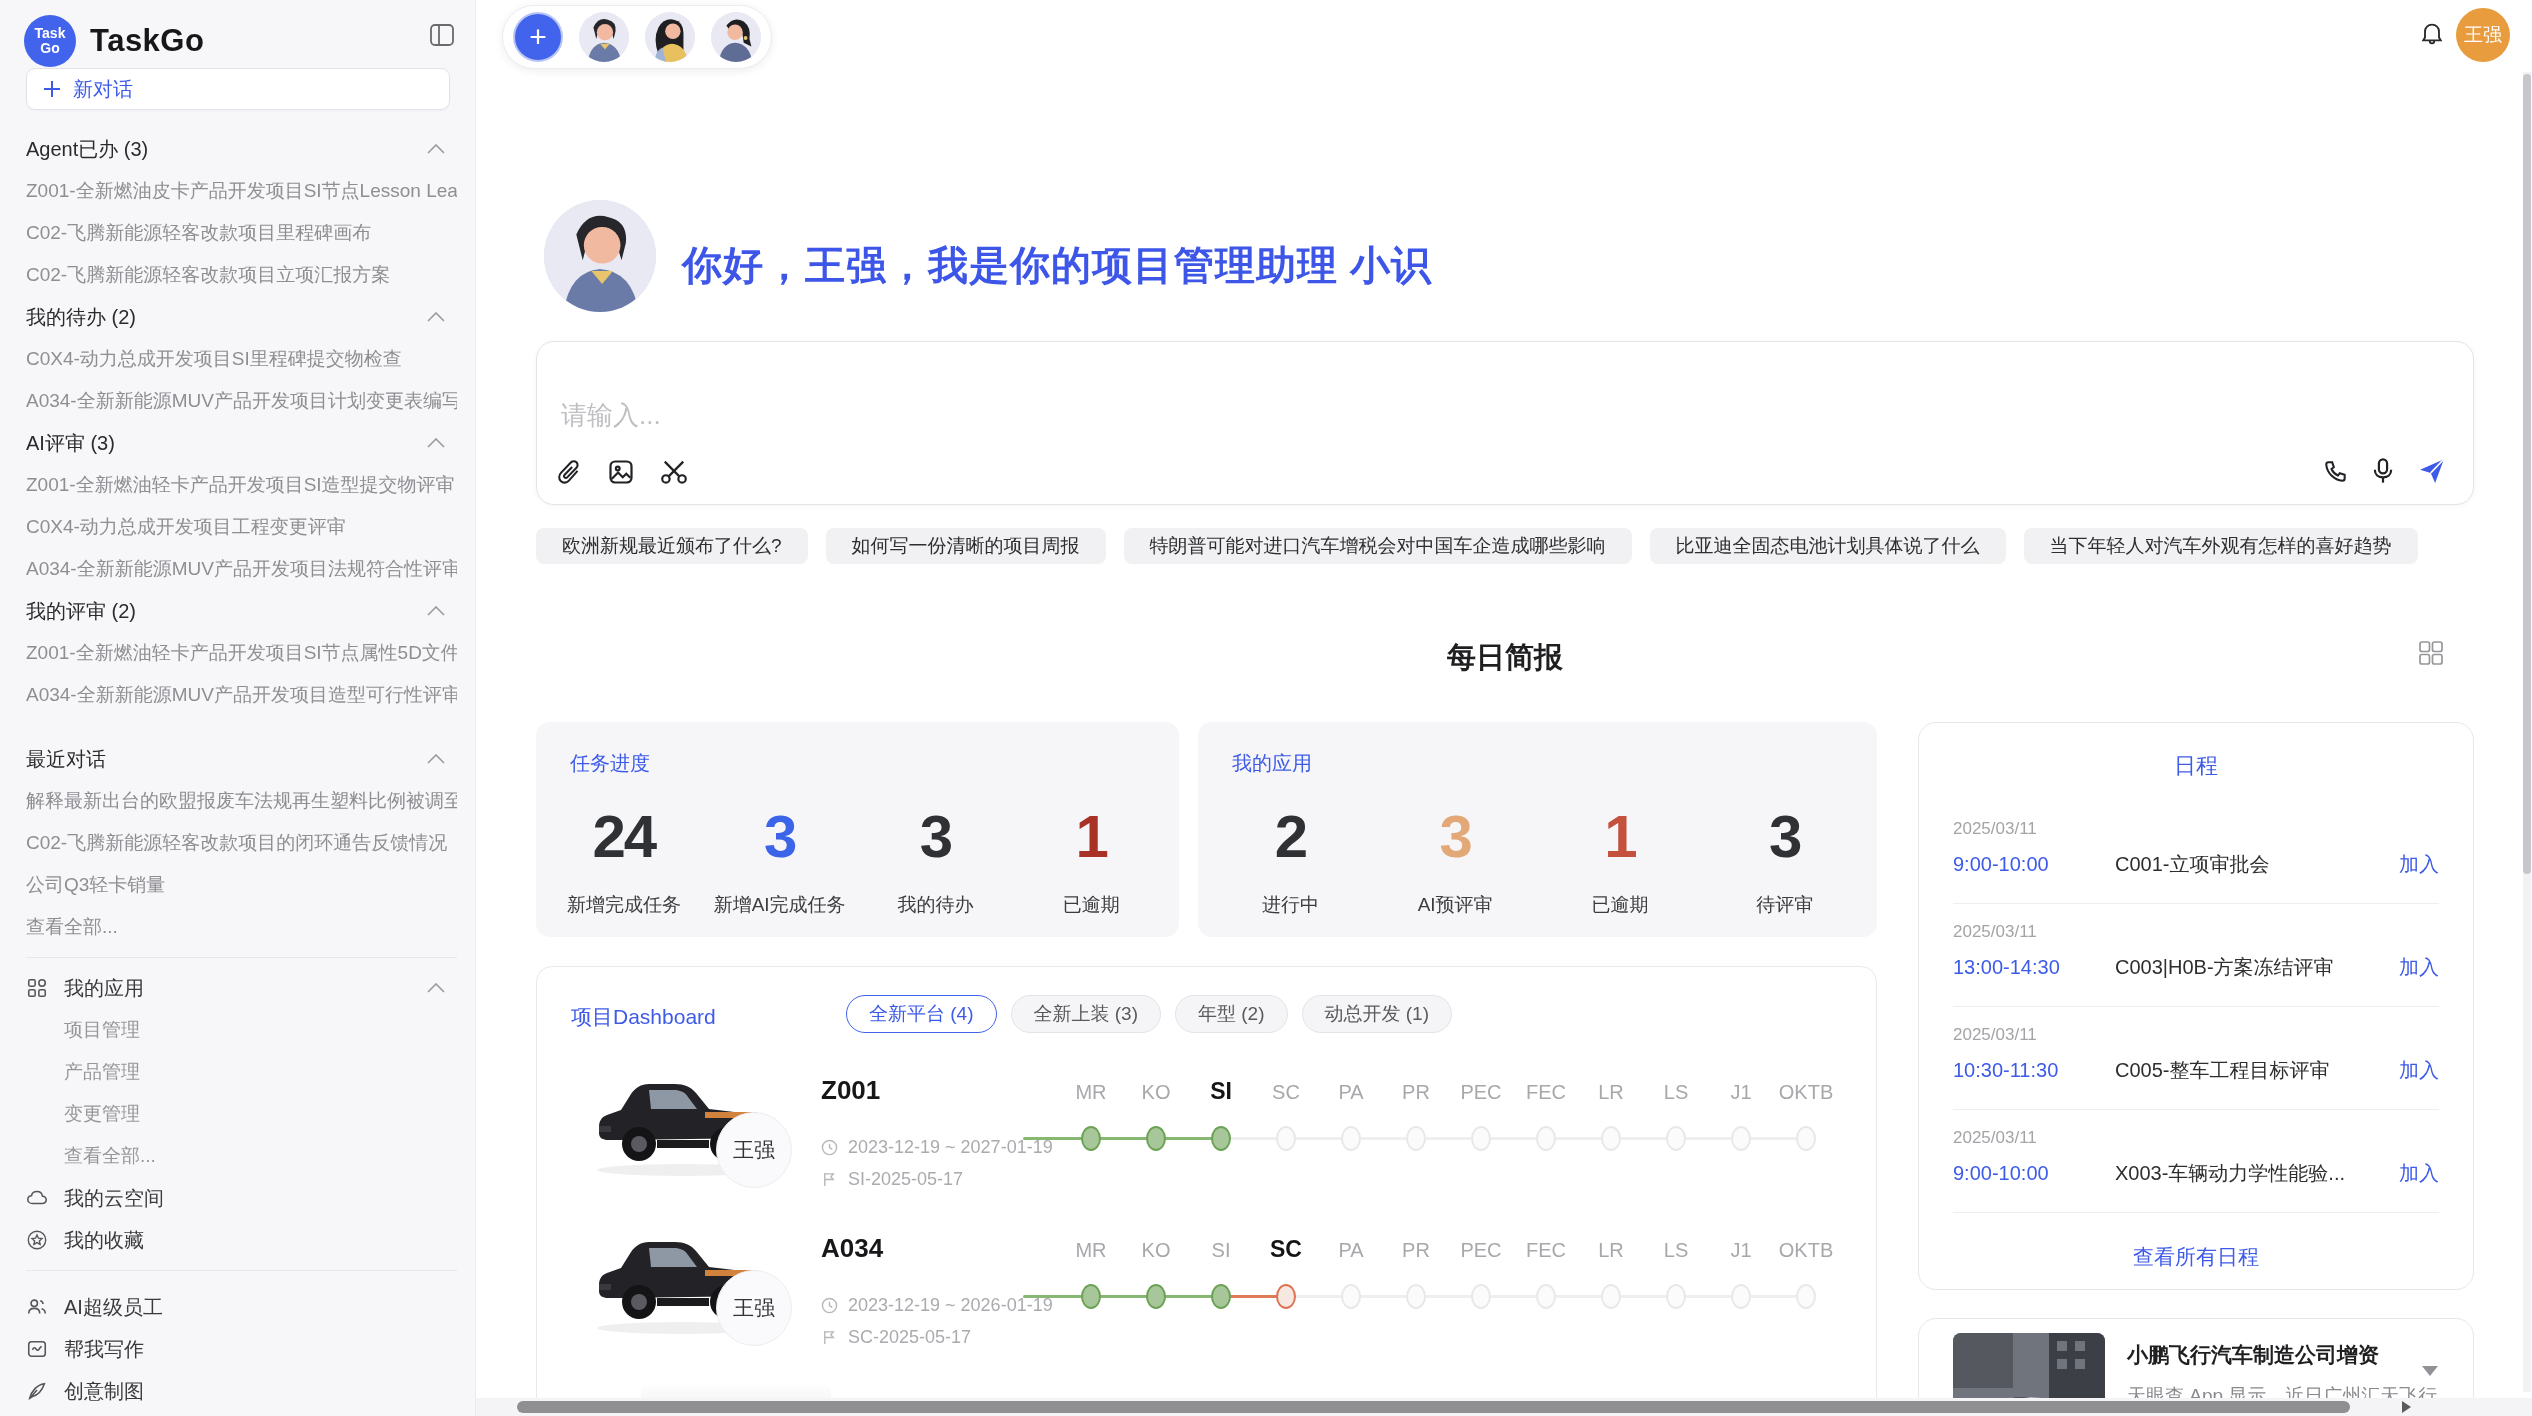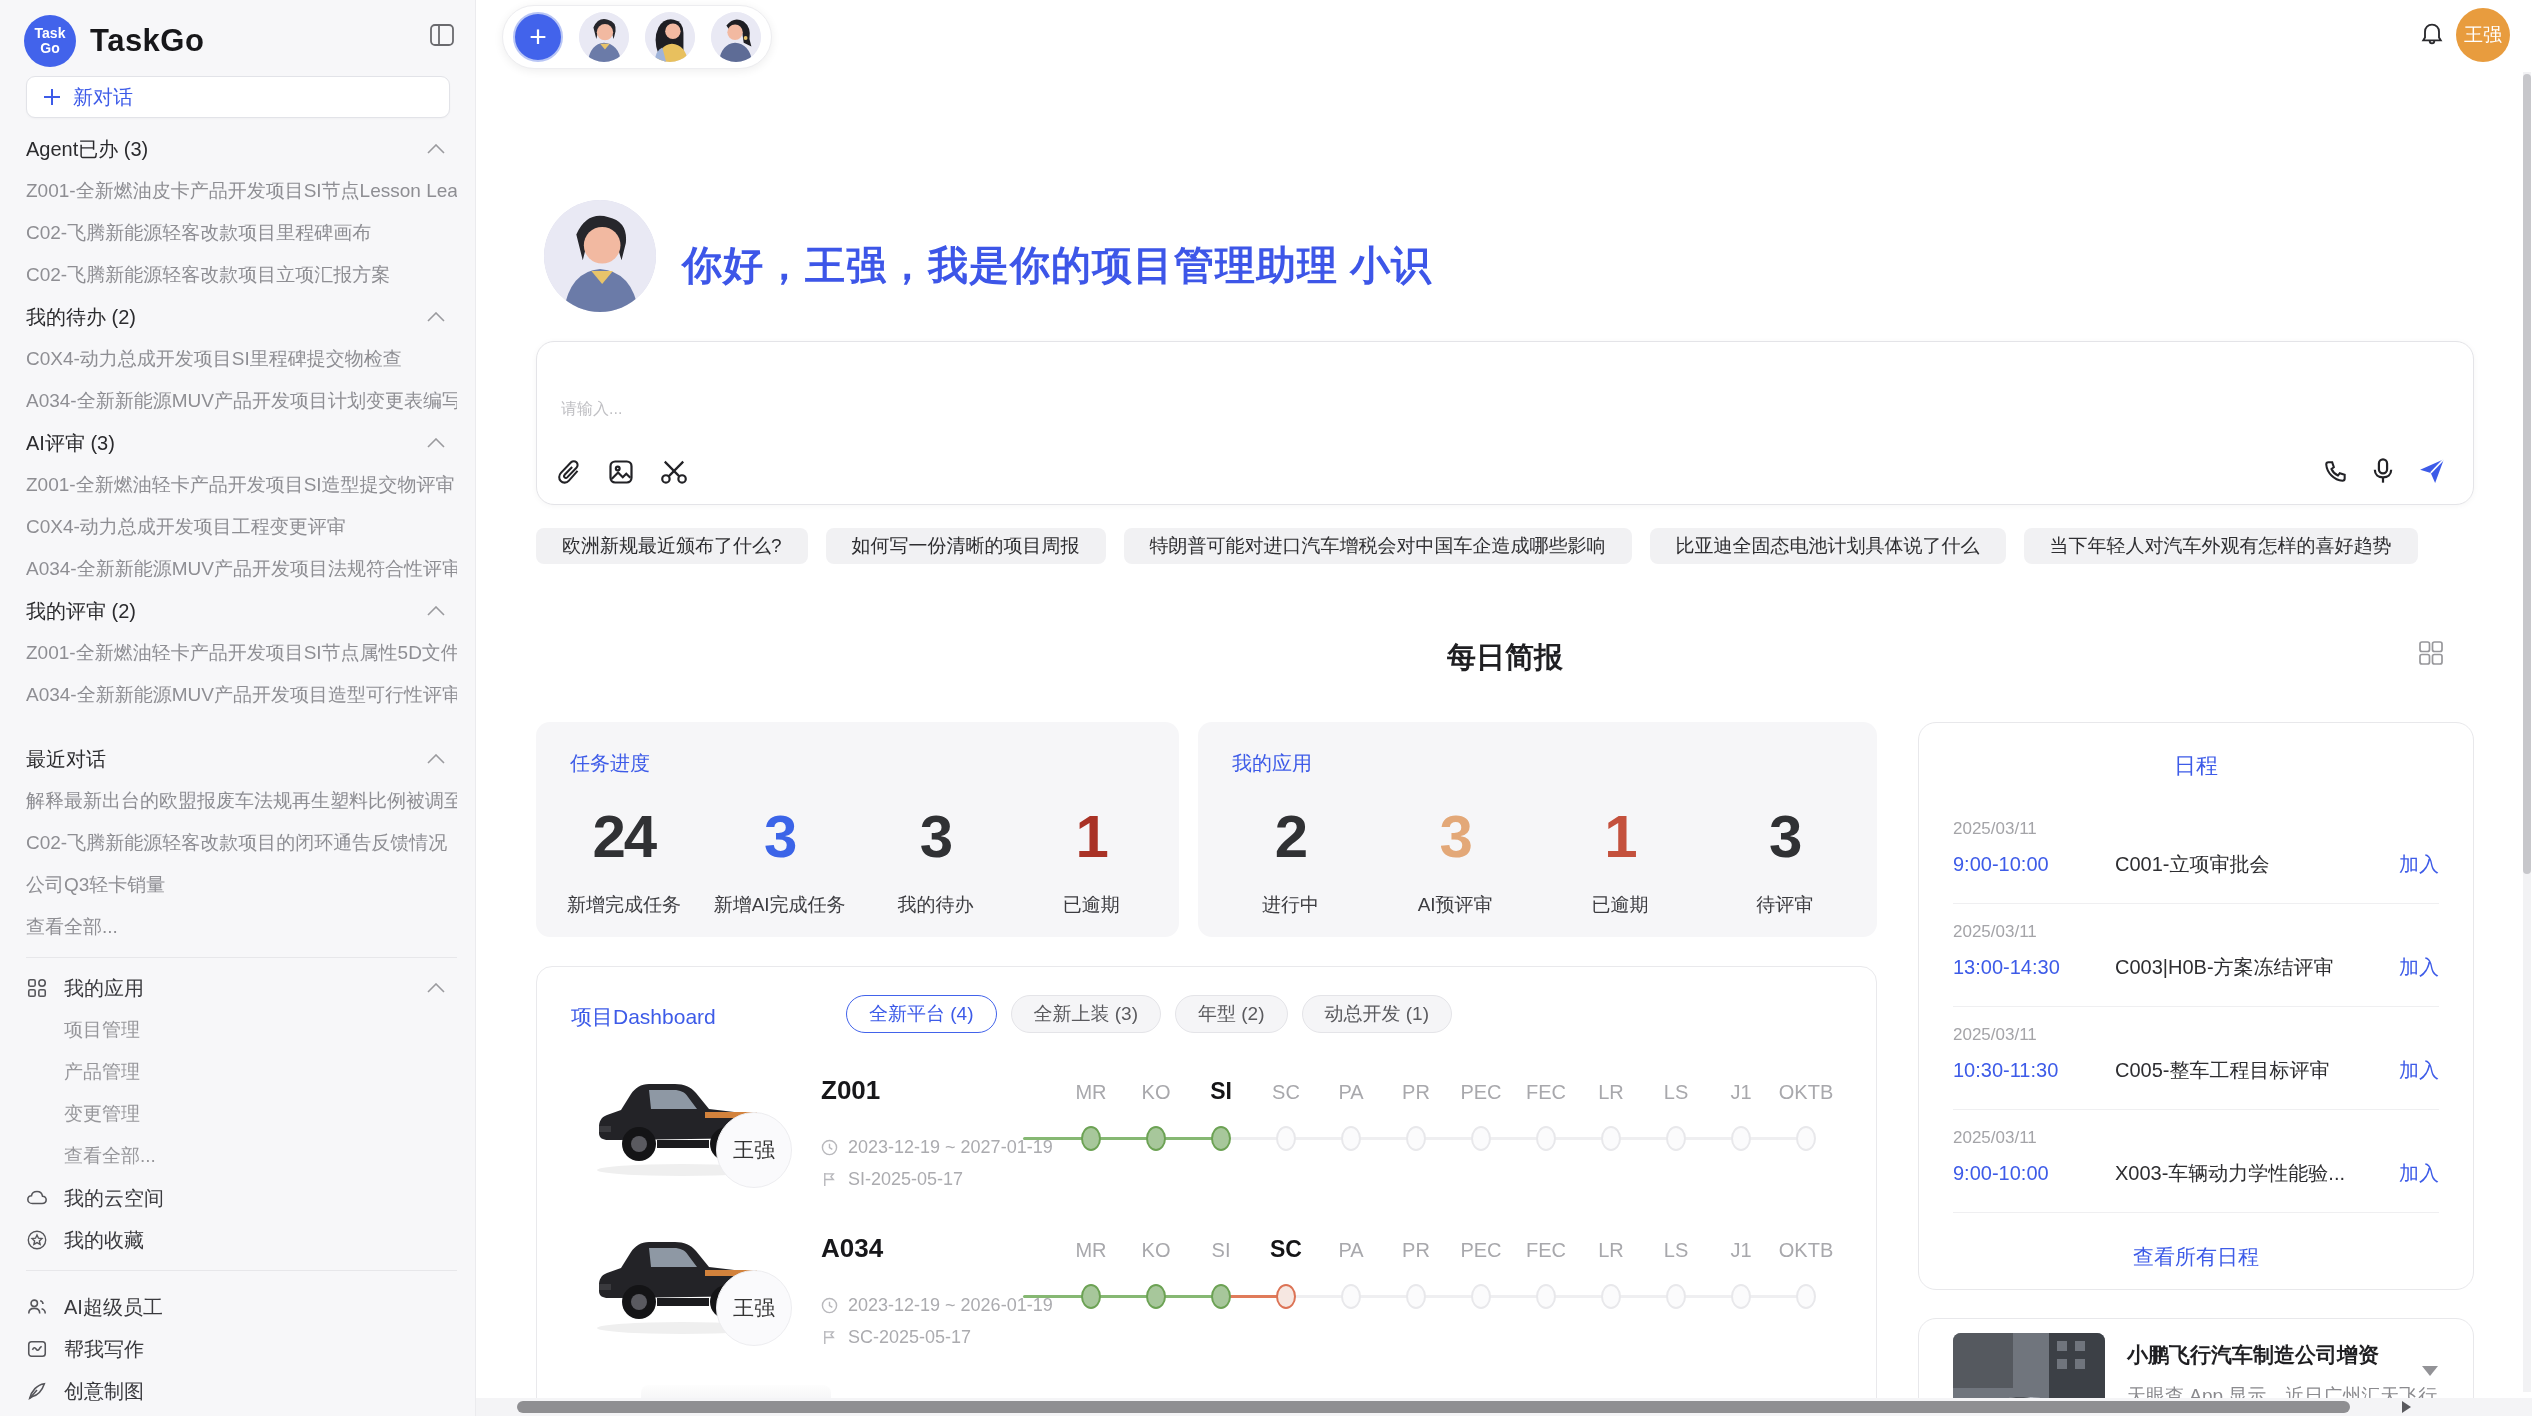--- a/index.html
+++ b/index.html
@@ -6,21 +6,21 @@
   html,body { width:2532px; height:1416px; overflow:hidden; }
   body { position:relative; background:#fff; font-family:"Liberation Sans", sans-serif; color:#222; }
   svg { display:block; }
 
   
   .sidebar { position:absolute; left:0; top:0; width:476px; height:1416px; background:#F7F7F9; border-right:1px solid #EBEBEE; }
   .sb-head { position:relative; height:72px; padding:10px 24px 0 24px; display:flex; align-items:center; }
   .logo { width:52px; height:52px; border-radius:50%; background:#4263EB; color:#fff; display:flex; flex-direction:column; align-items:center; justify-content:center; font-size:14px; line-height:15px; font-weight:700; }
   .sb-title { margin-left:14px; font-size:31px; font-weight:800; color:#17171A; letter-spacing:0.5px; }
   .collapse-btn { position:absolute; right:20px; top:22px; background:none; border:none; cursor:pointer; }
-  .new-chat { position:absolute; left:26px; top:76px; width:424px; height:42px; background:#fff; border:1px solid #E2E3E8; border-radius:9px; display:flex; align-items:center; padding:0 16px; gap:12px; color:#3D5BE8; font-size:20px; cursor:pointer; box-shadow:0 1px 2px rgba(0,0,0,0.03); }
+  .new-chat { position:absolute; left:26px; top:68px; width:424px; height:42px; background:#fff; border:1px solid #E2E3E8; border-radius:9px; display:flex; align-items:center; padding:0 16px; gap:12px; color:#3D5BE8; font-size:20px; cursor:pointer; box-shadow:0 1px 2px rgba(0,0,0,0.03); }
   .sb-list { position:absolute; left:26px; right:18px; top:128px; }
   .sb-h { position:relative; height:42px; display:flex; align-items:center; font-size:20px; color:#2B2B2E; font-weight:500; cursor:pointer; }
   .sb-h .chev { position:absolute; right:12px; }
   .sb-item { height:42px; display:flex; align-items:center; font-size:19px; color:#8E8E93; white-space:nowrap; overflow:hidden; text-overflow:clip; cursor:pointer; }
   .sb-spacer22 { height:22px; } .sb-spacer6 { height:6px; }
   .sb-div { height:1px; background:#E7E7EA; margin:9px 0; }
   .sb-row { position:relative; height:42px; display:flex; align-items:center; gap:16px; font-size:20px; color:#3A3A3E; cursor:pointer; }
   .sb-row .chev { position:absolute; right:12px; }
   .sb-sub { height:42px; display:flex; align-items:center; padding-left:38px; font-size:19px; color:#97979B; cursor:pointer; }
 
@@ -30,21 +30,21 @@
   .tb-avatar { width:50px; height:50px; border-radius:50%; background:#E9E9F4; overflow:hidden; cursor:pointer; }
   .bell-btn { position:absolute; left:2418px; top:20px; background:none; border:none; cursor:pointer; }
   .user-avatar { position:absolute; left:2456px; top:8px; width:54px; height:54px; border-radius:50%; background:#E89C3E; color:#fff; font-size:19px; display:flex; align-items:center; justify-content:center; cursor:pointer; }
 
   
   .greet-avatar { position:absolute; left:544px; top:200px; width:112px; height:112px; border-radius:50%; background:#DEDEED; overflow:hidden; }
   .greet-title { position:absolute; left:682px; top:238px; font-size:40px; font-weight:800; color:#3D56E8; letter-spacing:1px; }
 
   
   .composer { position:absolute; left:536px; top:341px; width:1938px; height:164px; background:#fff; border:1px solid #E4E4E8; border-radius:18px; box-shadow:0 1px 6px rgba(0,0,0,0.04); }
-  .composer input { position:absolute; left:24px; top:58px; width:1600px; border:none; outline:none; font-size:16px; color:#333; background:transparent; font-family:inherit; }
+  .composer input { position:absolute; left:24px; top:58px; width:1600px; border:none; outline:none; font-size:26px; color:#333; background:transparent; font-family:inherit; }
   .composer input::placeholder { color:#C0C0C4; }
   .comp-left { position:absolute; left:20px; bottom:18px; display:flex; gap:24px; align-items:center; }
   .comp-right { position:absolute; right:26px; bottom:18px; display:flex; gap:22px; align-items:center; }
   .icon-btn { background:none; border:none; cursor:pointer; padding:0; }
 
   
   .chips { position:absolute; left:536px; top:528px; width:1938px; display:flex; gap:18px; }
   .chip { height:36px; background:#F1F1F3; border:none; border-radius:8px; padding:8px 26px; font-size:19px; color:#2E2E31; display:flex; align-items:center; cursor:pointer; font-family:inherit; }
 
   

